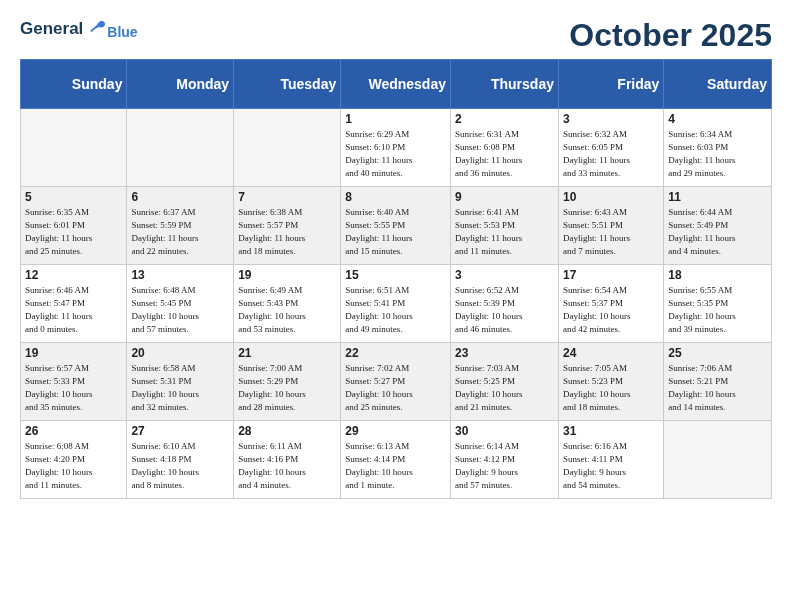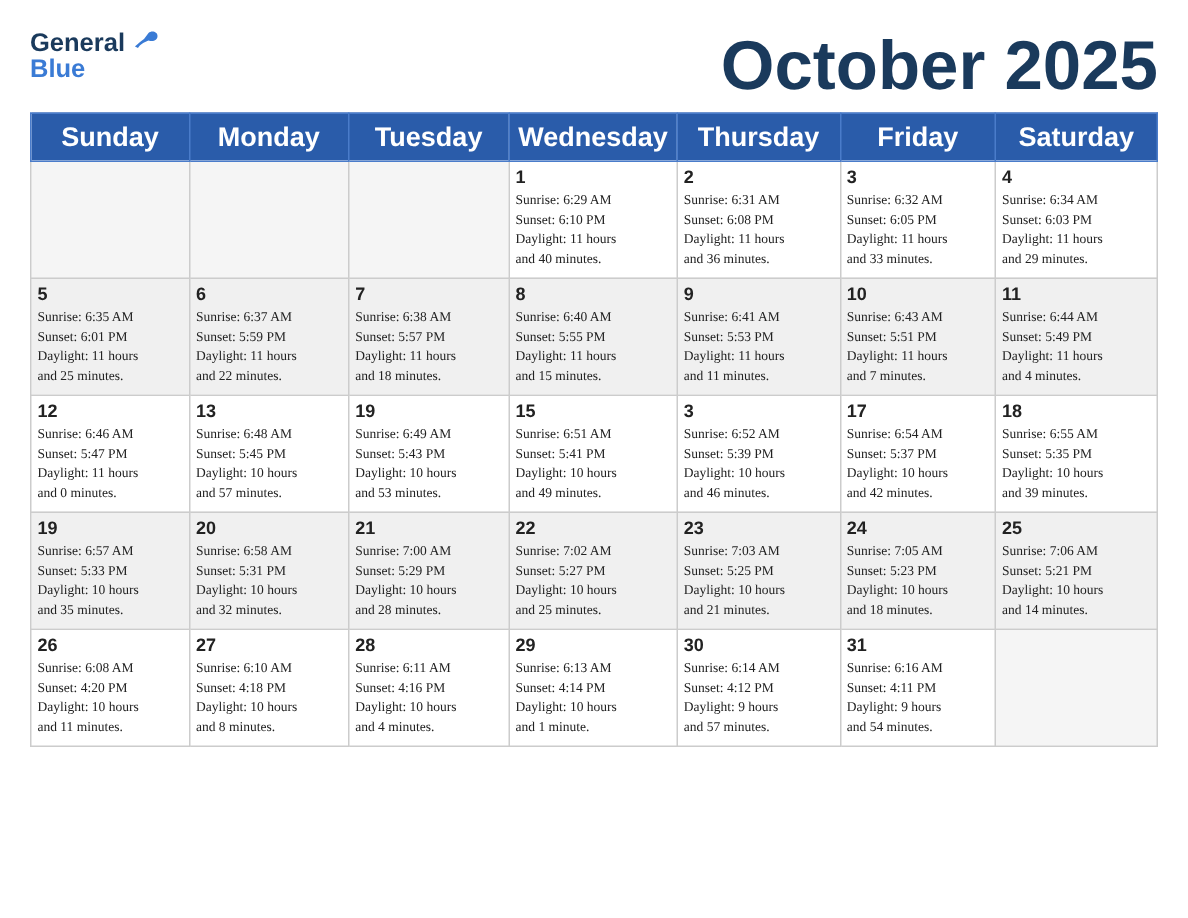--- a/index.html
+++ b/index.html
@@ -15,48 +15,47 @@
       padding: 18px 20px 10px 20px;
     }
     .header-top {
       display: flex;
       align-items: flex-start;
       justify-content: space-between;
       margin-bottom: 6px;
     }
     .logo {
       display: flex;
-      flex-direction: column;
-      align-items: flex-start;
+      align-items: flex-end;
     }
     .title-block {
       text-align: right;
     }
     .month-title {
-      font-size: 46px;
+      font-size: 32px;
       font-weight: bold;
       color: #1a3a5c;
       line-height: 1.1;
     }
     .subtitle {
       font-size: 15px;
       color: #333;
     }
     .calendar {
       width: 100%;
       border-collapse: collapse;
       border: 1px solid #bbb;
     }
     .calendar th {
       background: #2a5caa;
       color: #fff;
-      font-size: 18px;
+      font-size: 14px;
       font-weight: bold;
-      padding: 5px 4px;
-      text-align: center;
+      padding: 16px 4px;
+      text-align: right;
       border: 1px solid #4a7cca;
     }
     .calendar td {
       vertical-align: top;
       border: 1px solid #ccc;
       padding: 3px 4px;
       width: 113px;
       min-height: 78px;
       height: 78px;
       font-size: 9.5px;
@@ -87,21 +86,21 @@
 
 <div class="container">
   <div class="header-top">
     <div class="logo">
       <div style="display:flex;align-items:center;gap:2px;">
         <span style="font-size:17px;font-weight:bold;color:#1a3a5c;">General</span>
         <svg width="22" height="22" viewBox="0 0 22 22">
           <path d="M14 4 C16 2, 20 3, 20 6 C20 9, 17 10, 14 9 L10 11 L14 9 C11 10, 8 12, 7 14 L5 13 C5 13, 8 10, 11 8 Z" fill="#3a7bd5"></path>
         </svg>
       </div>
-      <span style="font-size:17px;font-weight:bold;color:#3a7bd5;margin-top:-4px;">Blue</span>
+      <span style="font-size:14px;font-weight:bold;color:#3a7bd5;margin-top:-4px;">Blue</span>
     </div>
     <div class="title-block">
       <div class="month-title">October 2025</div>
     </div>
   </div>
 
   <table class="calendar">
     <thead>
       <tr>
         <th>Sunday</th>

